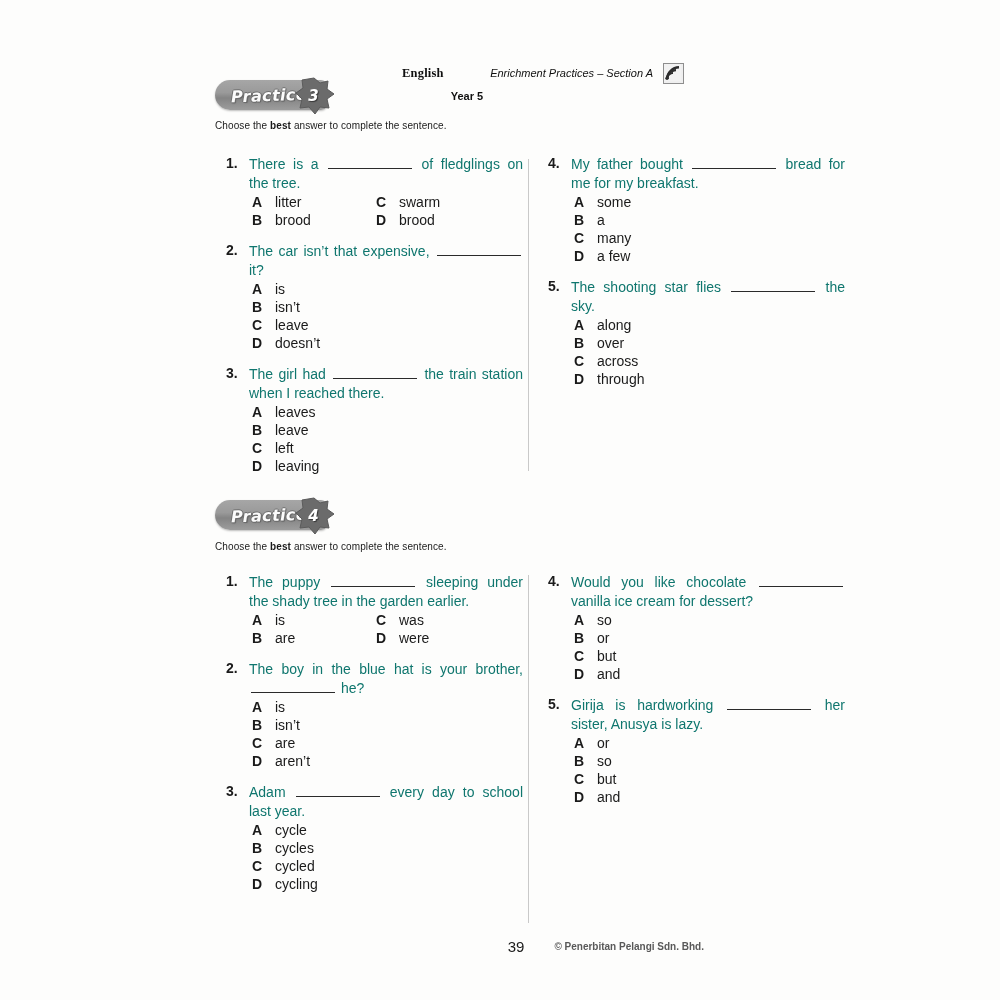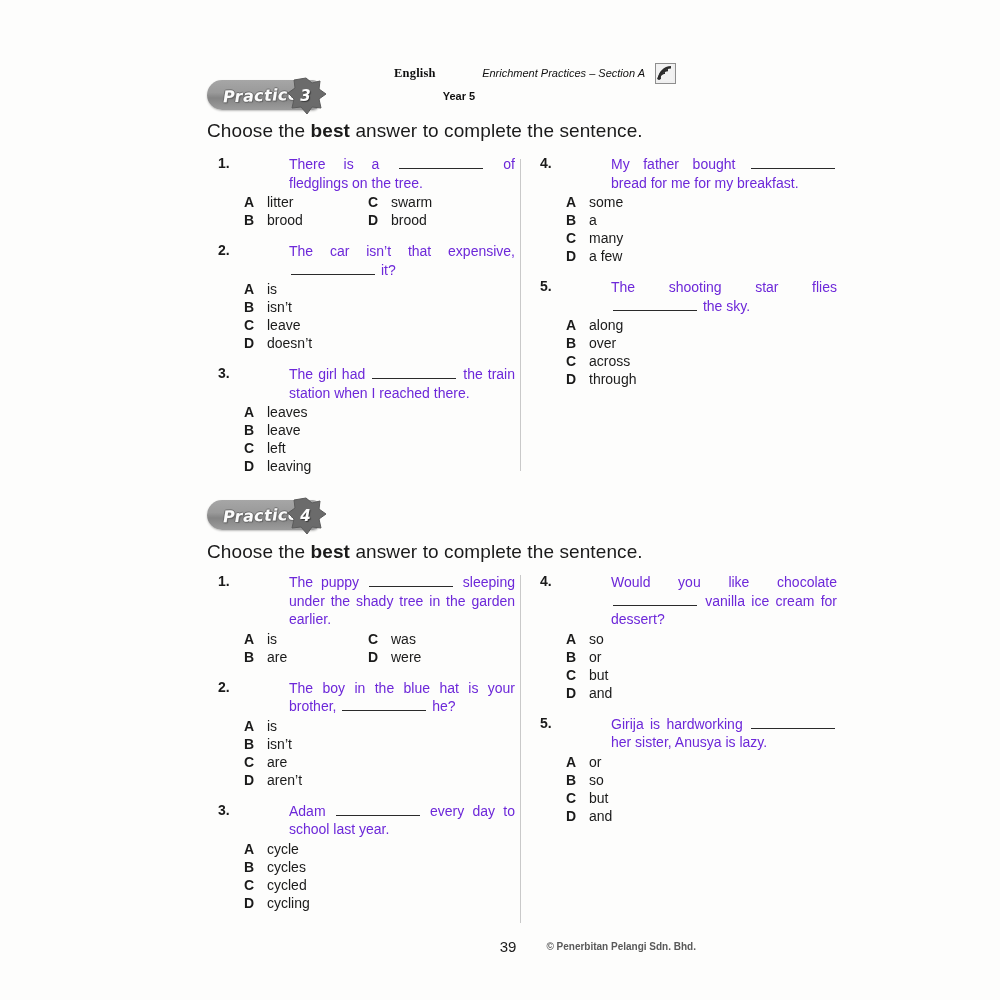--- a/index.html
+++ b/index.html
@@ -11,21 +11,21 @@
     height: 1000px;
     background: #fdfdfc;
     font-family: "Liberation Sans", sans-serif;
     color: #1a1a1a;
     position: relative;
     overflow: hidden;
   }
 
   .page {
     position: absolute;
-    left: 8px; top: 0;
+    left: 16px; top: 0;
     width: 848px;
     height: 1000px;
   }
 
   
   .header {
     position: absolute;
     top: 44px;
     right: 180px;
     display: flex;
@@ -116,21 +116,21 @@
     color: #ffffff;
     text-shadow: 1px 1px 1px rgba(0,0,0,.5);
     padding-right: 3px;
     box-sizing: border-box;
   }
 
   
   .instruction {
     position: absolute;
     left: 199px;
-    font-size: 19px;
+    font-size: 10px;
     color: #1a1a1a;
     letter-spacing: .1px;
   }
   .instruction b { font-weight: bold; }
 
   
   .exercise {
     position: absolute;
     left: 199px;
     width: 640px;
@@ -163,24 +163,23 @@
     font-weight: bold;
     color: #1a1a1a;
     text-align: left;
     padding-left: 3px;
     box-sizing: border-box;
   }
   .q-stem {
     flex: 1 1 auto;
     font-size: 14px;
     line-height: 18.5px;
-    color: #6d28d9;
+    color: #0f766e;
     text-align: justify;
     text-justify: inter-word;
-    margin-left: 48px;
   }
   .q-stem .blank {
     display: inline-block;
     border-bottom: 1px solid #2a2a2a;
     min-width: 84px;
     height: 11px;
     margin: 0 2px;
     vertical-align: baseline;
   }
 

